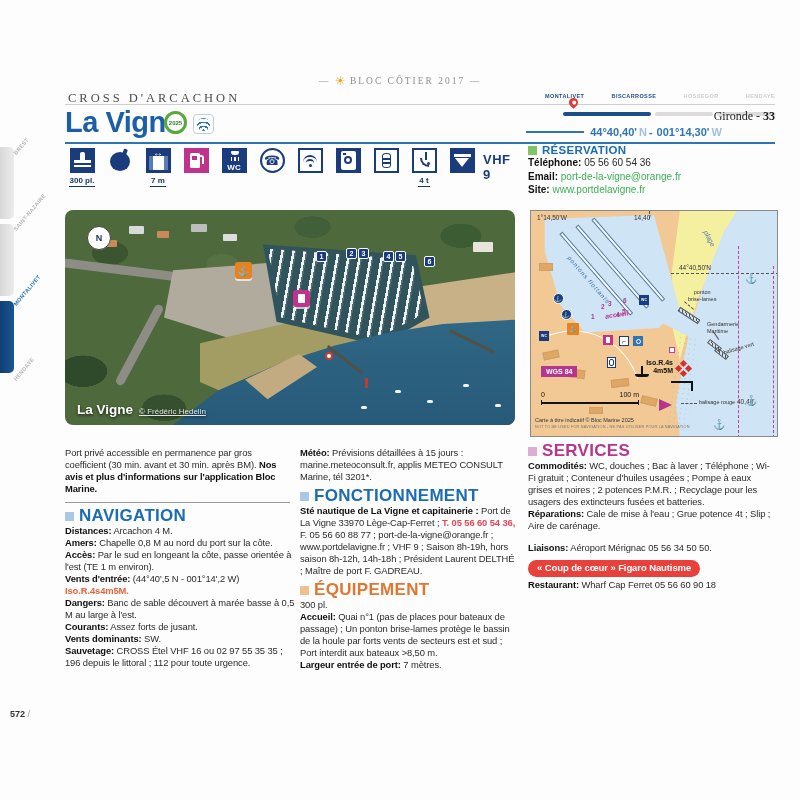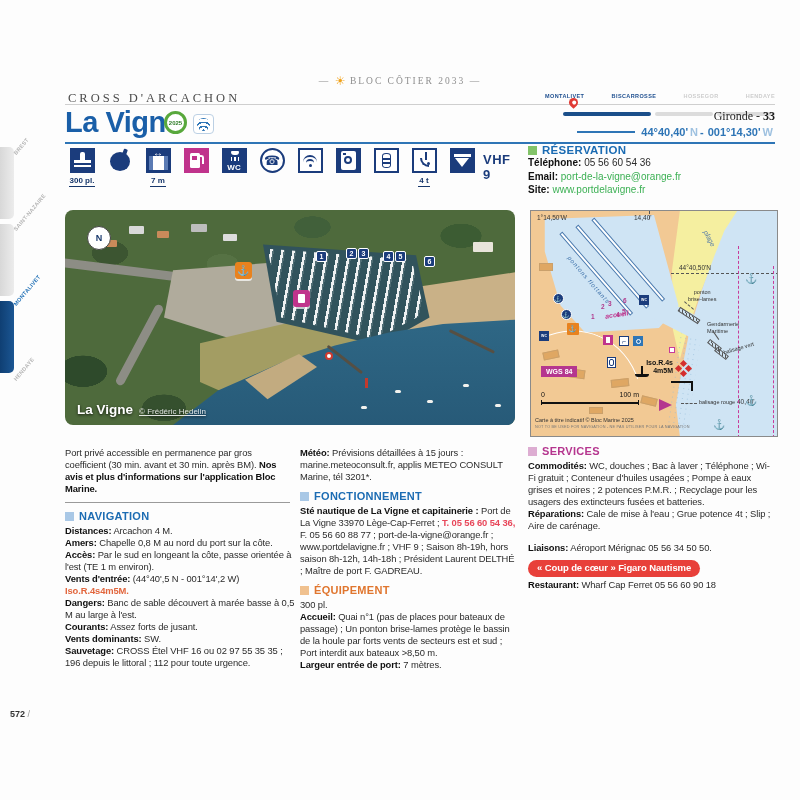--- a/index.html
+++ b/index.html
@@ -33,21 +33,21 @@
   .badge2025 { top:111px; left:164px; width:23px; height:23px; border:3px solid #58a83c; border-radius:50%;
                background:#fff; display:flex; align-items:center; justify-content:center;
                font-size:6px; font-weight:bold; color:#2f7d28; }
   .badgeflag { top:114px; left:193px; width:21px; height:20px; border:1px solid #bcd0e4; border-radius:4px;
                background:#fff; display:flex; align-items:center; justify-content:center; }
   .badgeflag i { display:block; width:13px; height:13px; border-radius:50%;
                  background:repeating-radial-gradient(circle at 50% 100%, #2e75b6 0 1.5px, #fff 1.5px 4px); }
   .gironde { top:109px; left:475px; width:300px; text-align:right; font-family:"Liberation Serif", serif;
              font-size:12px; color:#1d1d1d; }
   .gironde b { font-weight:bold; }
-  .coords { top:126px; left:475px; width:300px; display:flex; justify-content:flex-end; align-items:center;
+  .coords { top:126px; left:475px; width:300px; display:flex; justify-content:center; align-items:center;
             font-size:11px; font-weight:bold; color:#2e75b6; }
   .coords .ln { display:inline-block; width:58px; height:1.5px; background:#2e75b6; margin-right:6px; }
   .coords .dir { color:#9ec1e0; font-weight:bold; margin:0 2px; }
   .hr-blue { top:142px; left:65px; width:710px; height:1.5px; background:#2e75b6; }
 
   
   .icons { top:148px; left:65px; width:452px; display:flex; justify-content:space-between; }
   .icell { width:34px; display:flex; flex-direction:column; align-items:center; gap:3px; }
   .ic { width:25px; height:25px; position:relative; flex:none; }
   .ic.navy { background:#1b3c7c; }
@@ -203,21 +203,21 @@
 
   
   .col { font-size:9.4px; line-height:12px; letter-spacing:-.1px; }
   .col p { margin:0; }
   .col b { color:#101010; }
   .col1 { top:447px; left:65px; width:230px; }
   .col2 { top:447px; left:300px; width:219px; }
   .col3 { top:445px; left:528px; width:249px; }
   .divider { margin:7px 0 6px; height:1px; background:#9a9a9a; width:98%; }
   .col .sec-h { margin:7px 0 3px; }
-  .col1 .sec-h, .col2 .sec-h, .col3 .sec-h { font-size:11px; }
+  .col1 .sec-h, .col2 .sec-h, .col3 .sec-h { font-size:17px; }
   .iso { color:#e2663d; font-weight:800; }
   .redtel { color:#e8475a; font-weight:bold; }
   .pill { display:inline-block; margin:6px 0 2px; background:#e8403a; color:#fff; font-weight:bold;
           font-size:9.5px; padding:2px 9px 3px; border-radius:10px; }
 
   
   .stab { position:absolute; left:0; width:14px; height:72px; border-radius:0 5px 5px 0; }
   .stab.gray { background:linear-gradient(90deg,#d8d8d8,#ececec); }
   .stab.blue { background:linear-gradient(90deg,#0f3f73,#1b5693); }
   .slabel { position:absolute; left:17px; font-size:5.5px; font-weight:bold; color:#b5b5b5;
@@ -228,21 +228,21 @@
   .pagenum span { color:#999; font-weight:normal; }
 </style>
 </head>
 <body>
 
 <div class="page">
 
   <div class="abs banner">
     <span>—</span>
     <span class="sun">☀</span>
-    <span>BLOC CÔTIER 2033</span>
+    <span>BLOC CÔTIER 2017</span>
     <span>—</span>
   </div>
 
   <div class="abs region">CROSS D'ARCACHON</div>
   <div class="abs hr-gray"></div>
   <div class="abs toptabs">
     <span class="tt-on">MONTALIVET</span>
     <span class="tt-on">BISCARROSSE</span>
     <span class="tt-off">HOSSEGOR</span>
     <span class="tt-off">HENDAYE</span>

